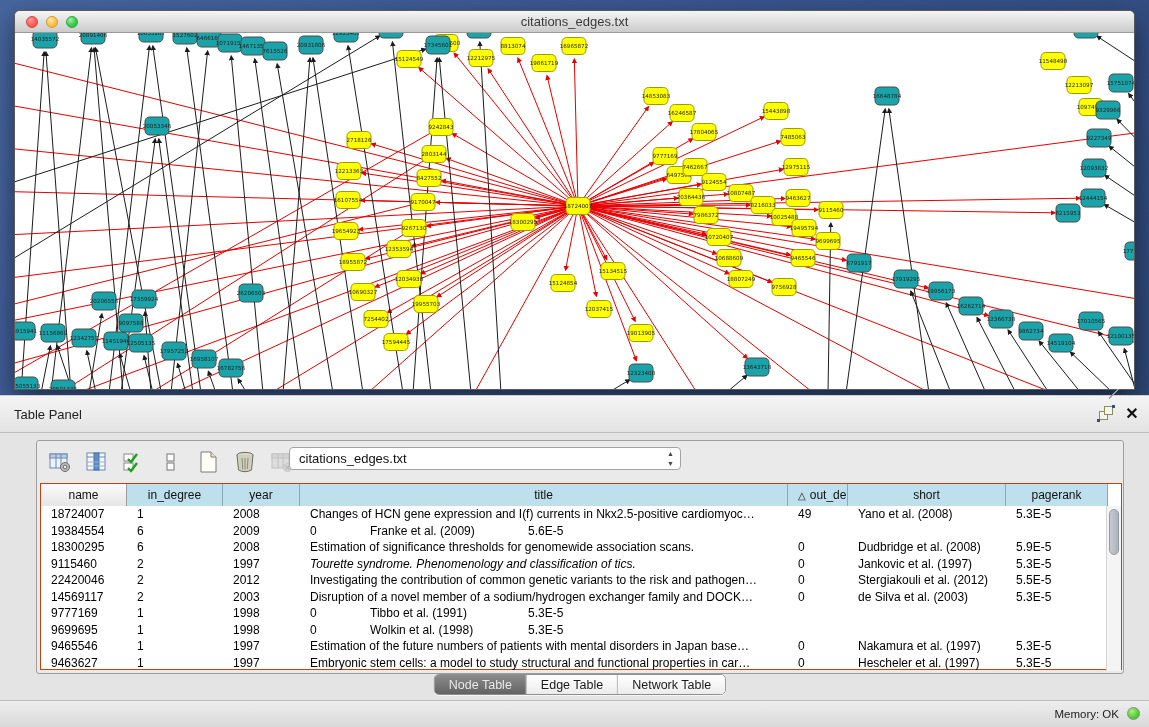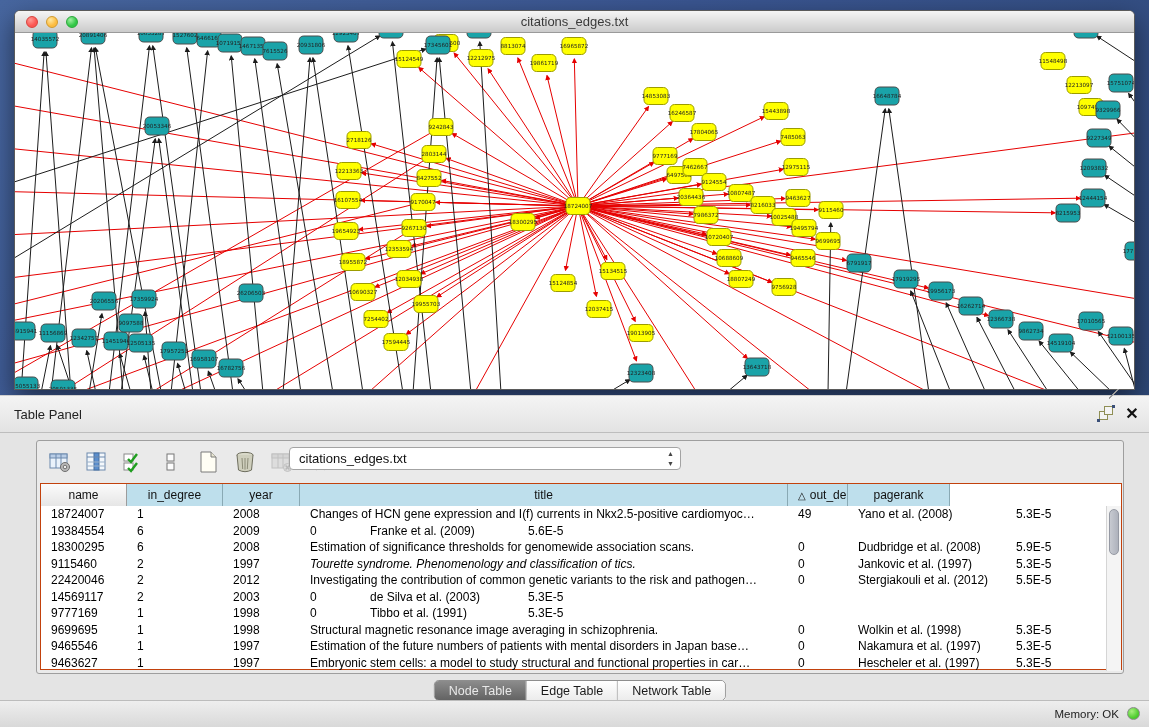--- a/index.html
+++ b/index.html
@@ -64,21 +64,21 @@
   .th.leftal { justify-content:flex-start; padding-left:10px; }
   .tbody { position:relative; height:165px; overflow:hidden; }
   .tr { display:flex; height:16.5px; line-height:16.5px; font-size:12px; color:#000;
     white-space:nowrap; cursor:default; }
   .td { overflow:hidden; padding-left:10px; }
   .vscroll { position:absolute; right:0; top:22px; width:15px; height:165px;
     background:#f4f4f4; border-left:1px solid #d5d5d5; }
   .vthumb { position:absolute; left:2px; top:3px; width:10px; height:46px;
     background:linear-gradient(90deg,#c7cad1,#aeb2bc); border:1px solid #9599a3; border-radius:6px; }
 
-  .tabs { position:absolute; left:50%; top:239px; transform:translateX(-50%);
+  .tabs { position:absolute; left:50%; top:233px; transform:translateX(-50%);
     display:flex; height:21px; border:1px solid #8e8e8e; border-radius:5px;
     overflow:hidden; background:#fff; box-shadow:0 1px 0 rgba(255,255,255,.7); }
   .tab { padding:0 14px; font-size:12.5px; line-height:20px; color:#1a1a1a;
     background:linear-gradient(#ffffff,#ececec); border-left:1px solid #b5b5b5; cursor:pointer; }
   .tab:first-child { border-left:none; }
   .tab.sel { background:linear-gradient(#8c8c8c,#636363); color:#e9e9e9; }
 
   .statusbar { position:absolute; left:0; top:700px; width:1149px; height:27px;
     background:linear-gradient(#eeeeee,#d9d9d9); border-top:1px solid #bcbcbc; }
   .mem { position:absolute; right:30px; top:7px; font-size:11.5px; color:#222; }
@@ -756,20 +756,23 @@
           <div class="th" style="width: 77px;">
             <span>year</span>
           </div>
           <div class="th" style="width: 488px;">
             <span>title</span>
           </div>
           <div class="th leftal" style="width: 60px;">
             <span class="sortg">△</span>
             <span>out_de…</span>
           </div>
+          <div class="th" style="width: 158px;">
+            <span>short</span>
+          </div>
           <div class="th" style="width: 102px;">
             <span>pagerank</span>
           </div>
         </div>
       <div class="tbody" id="tbody">
           <div class="tr">
             <div class="td" style="width: 86px;">18724007</div>
             <div class="td" style="width: 96px;">1</div>
             <div class="td" style="width: 77px;">2008</div>
             <div class="td" style="width: 488px;">Changes of HCN gene expression and I(f) currents in Nkx2.5-positive cardiomyoc…</div>
@@ -809,37 +812,37 @@
             <div class="td" style="width: 77px;">2012</div>
             <div class="td" style="width: 488px;">Investigating the contribution of common genetic variants to the risk and pathogen…</div>
             <div class="td" style="width: 60px;">0</div>
             <div class="td" style="width: 158px;">Stergiakouli et al. (2012)</div>
             <div class="td" style="width: 102px;">5.5E-5</div>
           </div>
           <div class="tr">
             <div class="td" style="width: 86px;">14569117</div>
             <div class="td" style="width: 96px;">2</div>
             <div class="td" style="width: 77px;">2003</div>
+            <div class="td" style="width: 488px;">Disruption of a novel member of a sodium/hydrogen exchanger family and DOCK…</div>
             <div class="td" style="width: 60px;">0</div>
             <div class="td" style="width: 158px;">de Silva et al. (2003)</div>
             <div class="td" style="width: 102px;">5.3E-5</div>
           </div>
           <div class="tr">
             <div class="td" style="width: 86px;">9777169</div>
             <div class="td" style="width: 96px;">1</div>
             <div class="td" style="width: 77px;">1998</div>
             <div class="td" style="width: 60px;">0</div>
             <div class="td" style="width: 158px;">Tibbo et al. (1991)</div>
             <div class="td" style="width: 102px;">5.3E-5</div>
           </div>
           <div class="tr">
             <div class="td" style="width: 86px;">9699695</div>
             <div class="td" style="width: 96px;">1</div>
             <div class="td" style="width: 77px;">1998</div>
-            <div class="td" style="width: 488px;">Structural magnetic resonance image averaging in schizophrenia.</div>
             <div class="td" style="width: 60px;">0</div>
             <div class="td" style="width: 158px;">Wolkin et al. (1998)</div>
             <div class="td" style="width: 102px;">5.3E-5</div>
           </div>
           <div class="tr">
             <div class="td" style="width: 86px;">9465546</div>
             <div class="td" style="width: 96px;">1</div>
             <div class="td" style="width: 77px;">1997</div>
             <div class="td" style="width: 488px;">Estimation of the future numbers of patients with mental disorders in Japan base…</div>
             <div class="td" style="width: 60px;">0</div>

